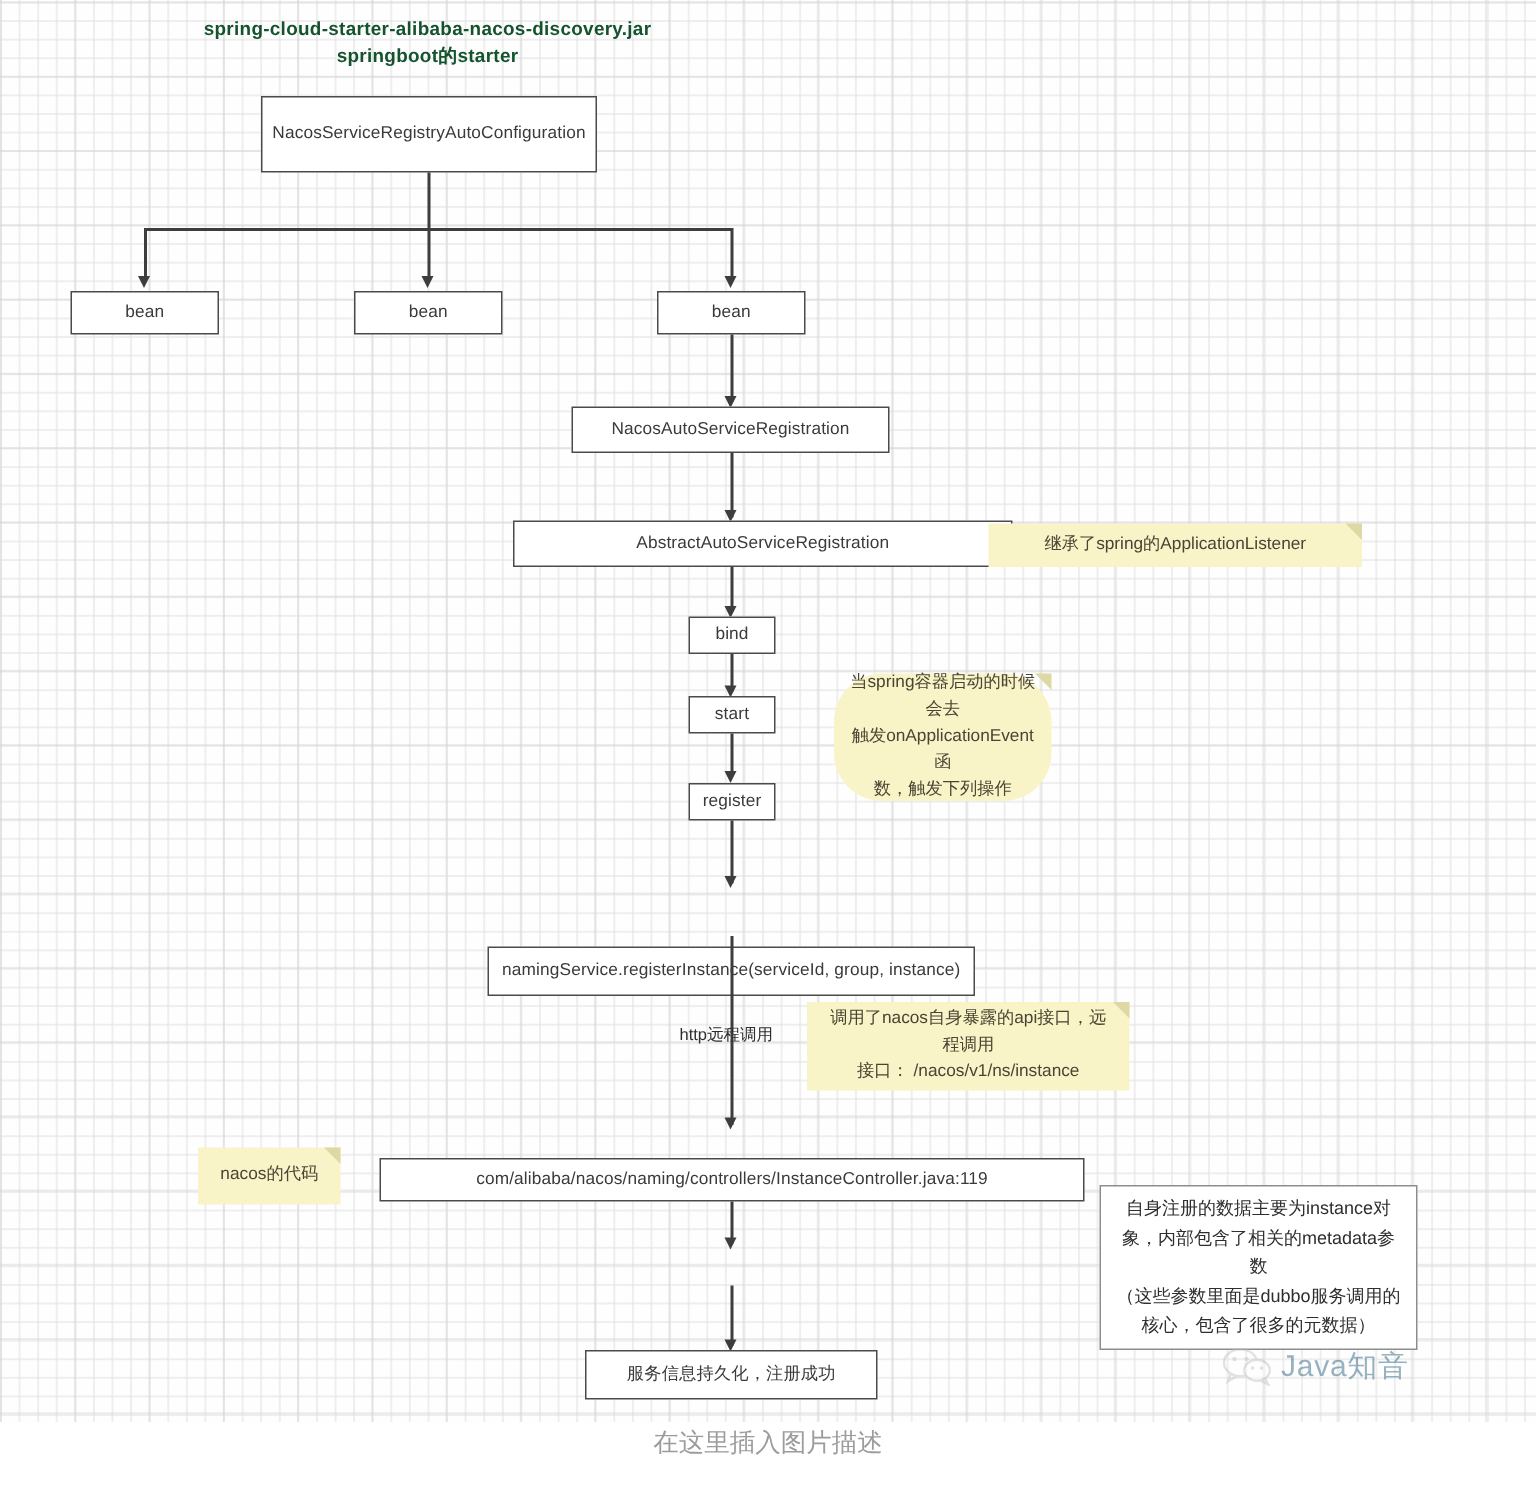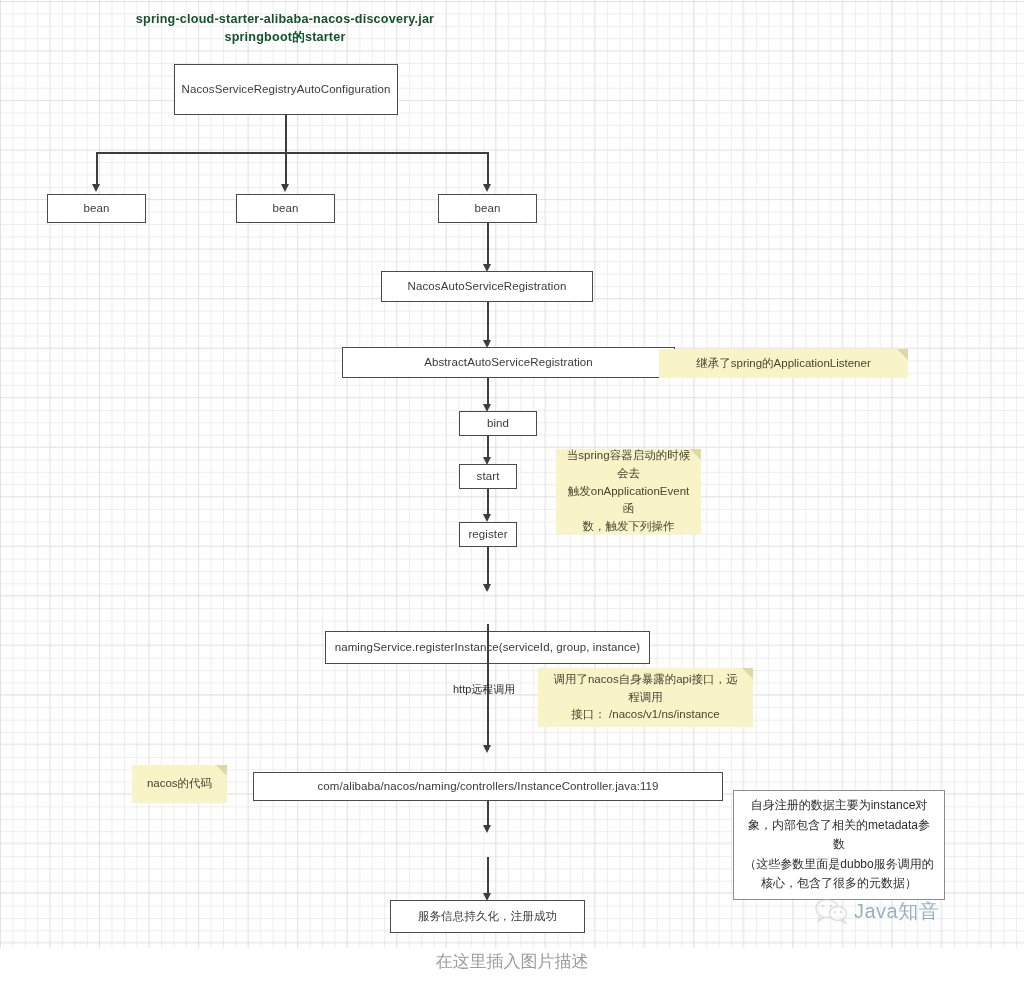--- a/index.html
+++ b/index.html
@@ -199,33 +199,33 @@
   <div class="node" style="left:342px; top:347px; width:333px; height:31px;">AbstractAutoServiceRegistration</div>
 
   <div class="note" style="left:659px; top:349px; width:249px; height:29px;">
     <span class="fold"></span>
     <span class="note-text">继承了spring的ApplicationListener</span>
   </div>
 
   <div class="vline" style="left:487px; top:378px; height:30px;"></div>
   <div class="arrowhead" style="left:482.5px; top:404px;"></div>
 
-  <div class="node" style="left:459px; top:411px; width:78px; height:25px;">bind</div>
+  <div class="node" style="left:459px; top:411px; width:58px; height:25px;">bind</div>
 
   <div class="vline" style="left:487px; top:436px; height:25px;"></div>
   <div class="arrowhead" style="left:482.5px; top:457px;"></div>
 
   <div class="node" style="left:459px; top:464px; width:58px; height:25px;">start</div>
 
   <div class="vline" style="left:487px; top:489px; height:25px;"></div>
   <div class="arrowhead" style="left:482.5px; top:514px;"></div>
 
   <div class="node" style="left:459px; top:522px; width:58px; height:25px;">register</div>
 
-  <div class="note" style="left:556px; top:449px; width:145px; height:85px;">
+  <div class="note" style="left:556px; top:449px; width:145px; height:85px;border-radius:32px;">
     <span class="fold"></span>
     <span class="note-text">当spring容器启动的时候会去
 触发onApplicationEvent函
 数，触发下列操作</span>
   </div>
 
   <div class="vline" style="left:487px; top:547px; height:42px;"></div>
   <div class="arrowhead" style="left:482.5px; top:584px;"></div>
 
   <div class="node" style="left:325px; top:621px; width:325px; height:33px;margin-top:10px;">namingService.registerInstance(serviceId, group, instance)</div>

